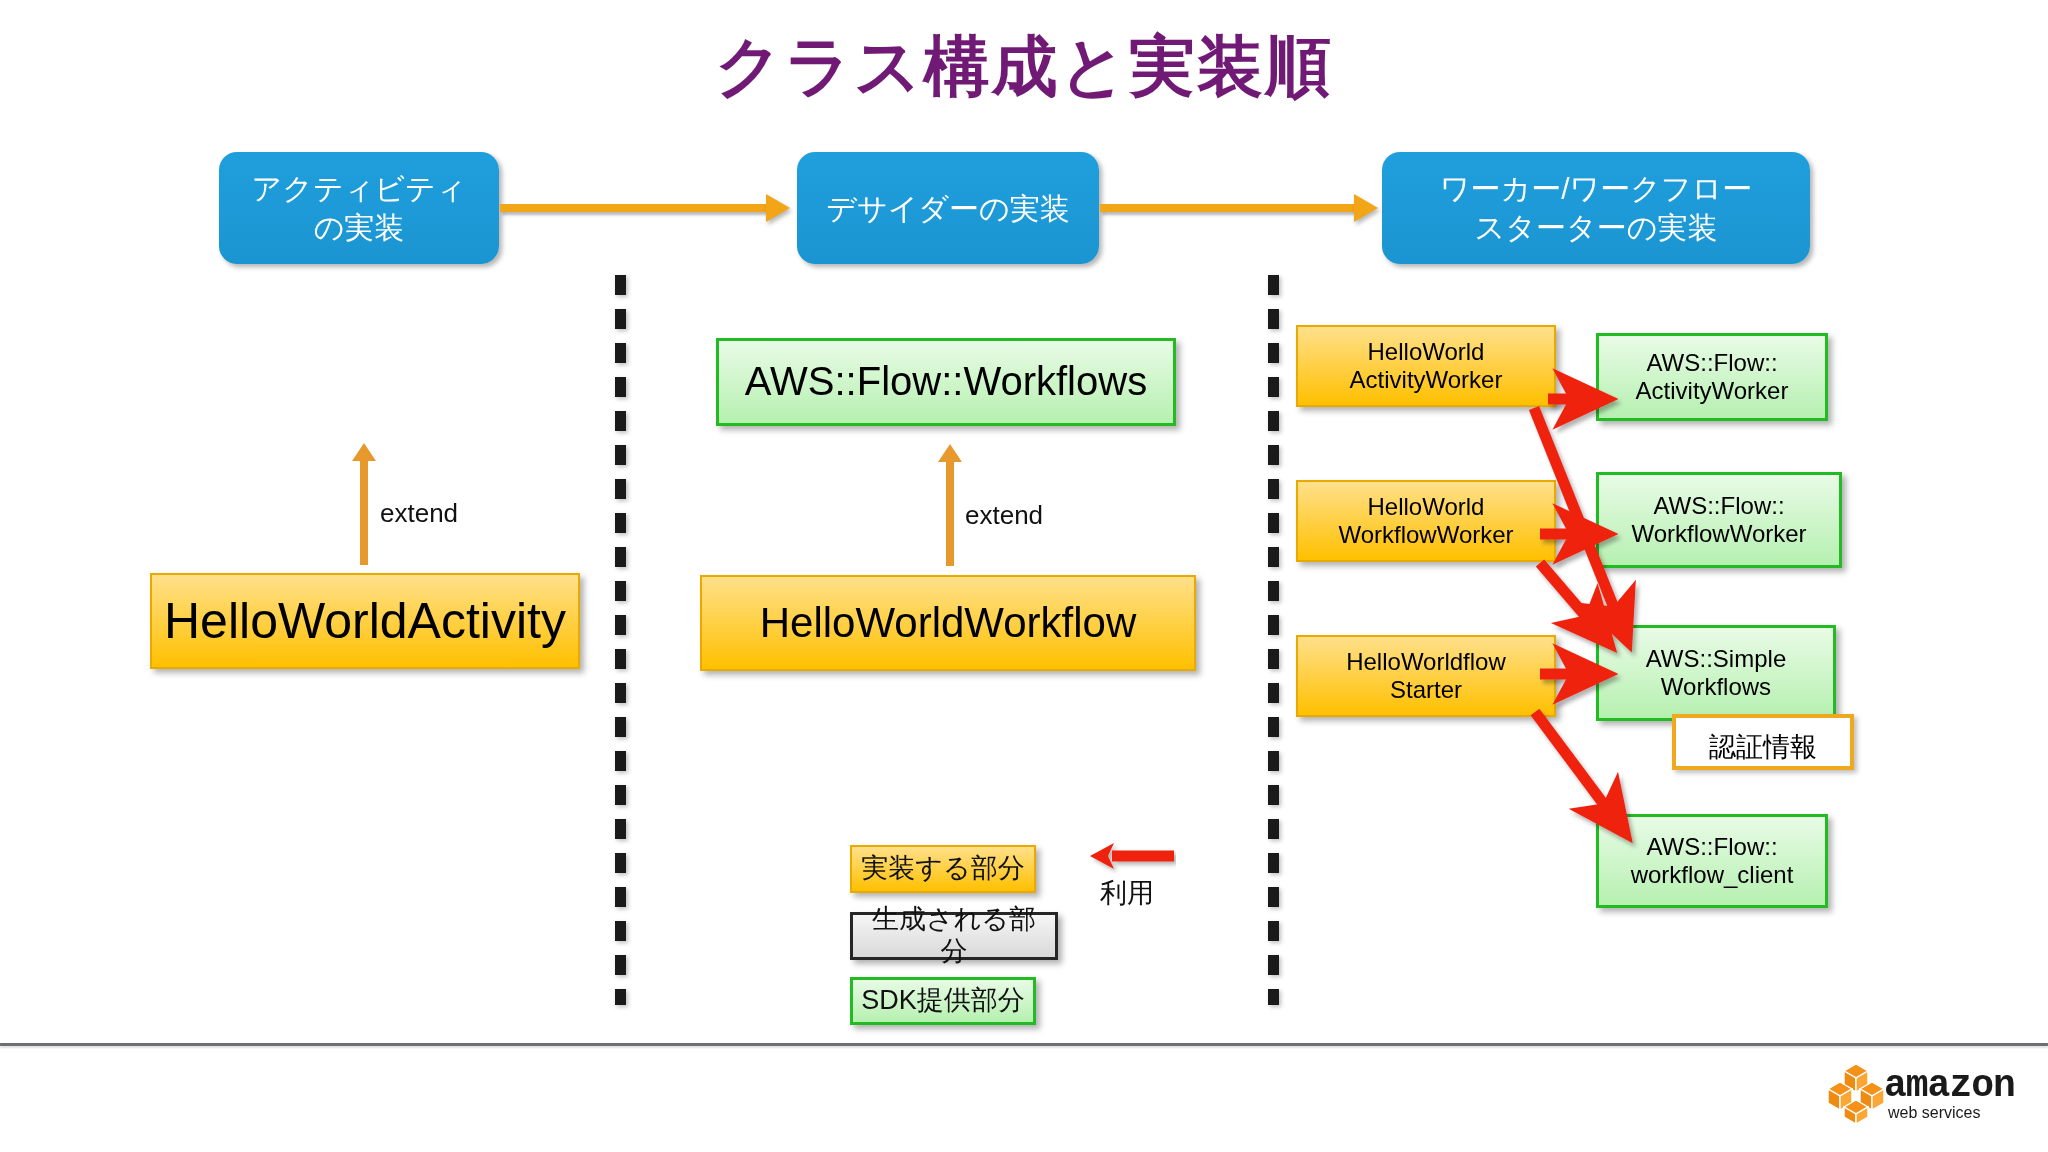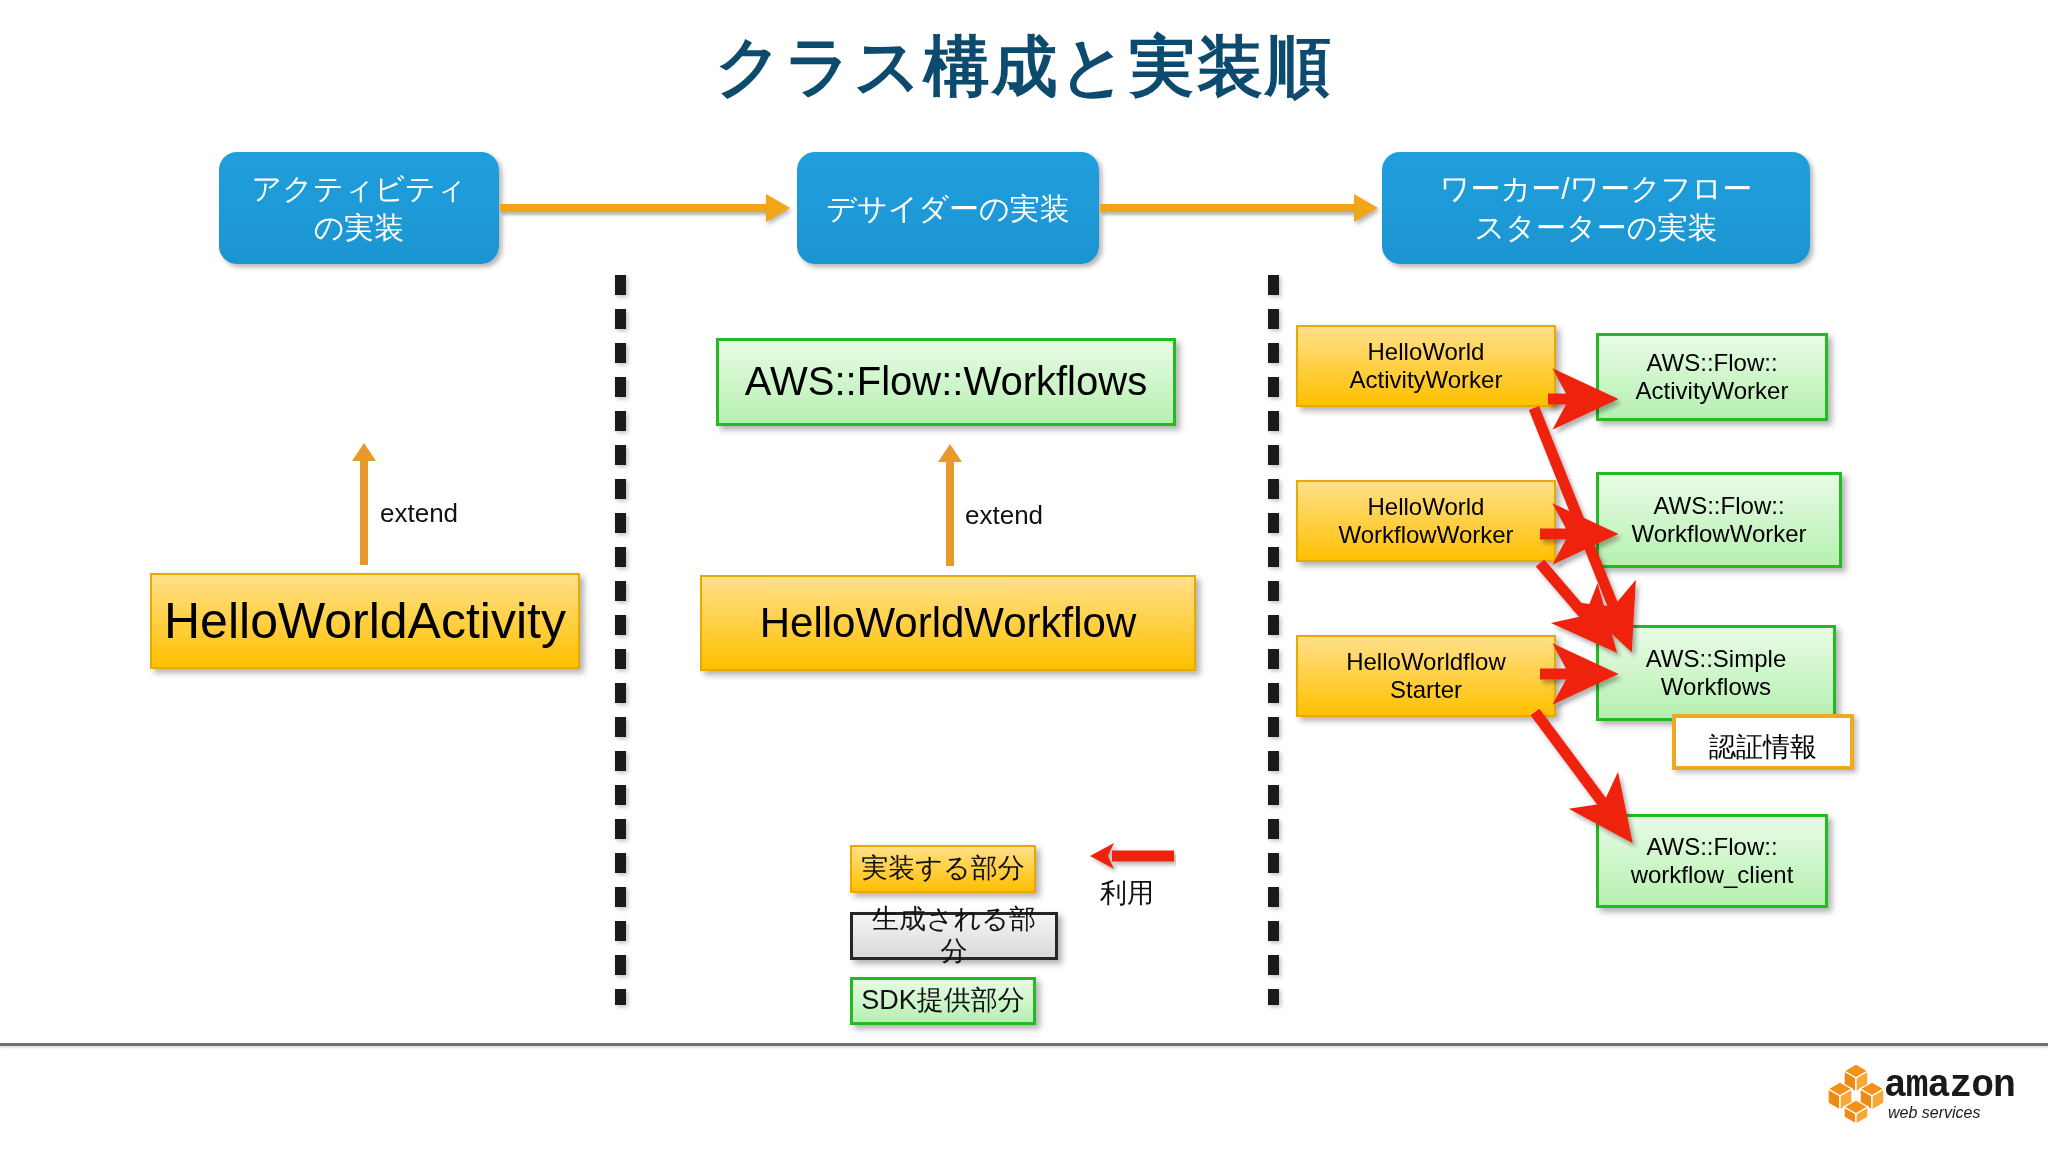--- a/index.html
+++ b/index.html
@@ -8,21 +8,21 @@
     background: #ffffff;
     font-family: "Liberation Sans", "DejaVu Sans", sans-serif;
     overflow: hidden;
   }
   #slide { position: relative; width: 2048px; height: 1152px; background: #fff; }
 
   
   .title {
     position: absolute; left: 0; top: 22px; width: 2048px;
     text-align: center;
-    font-size: 66px; font-weight: bold; color: #0c4a6e;
+    font-size: 66px; font-weight: bold; color: #701a75;
     letter-spacing: 2px;
   }
 
   
   .phase {
     position: absolute;
     background: linear-gradient(180deg, #1f9fdc 0%, #1b95d2 100%);
     border-radius: 18px;
     color: #ffffff;
     display: flex; align-items: center; justify-content: center;
@@ -117,21 +117,21 @@
     background: #6b7076;
     box-shadow: 0 2px 2px rgba(0,0,0,0.12);
   }
   .aws-logo { position: absolute; right: 54px; top: 1062px; width: 168px; height: 70px; }
   .aws-word {
     position: absolute; left: 58px; top: 2px;
     font-size: 38px; font-weight: bold; color: #1a1a1a; letter-spacing: -1px; font-family: Liberation Mono, monospace;
   }
   .aws-sub {
     position: absolute; left: 62px; top: 42px;
-    font-size: 16px; color: #1a1a1a; letter-spacing: 0px; font-style: italic;
+    font-size: 16px; color: #1a1a1a; letter-spacing: 0px;
   }
 </style>
 </head>
 <body>
 
 <div id="slide">
 
   <div class="title">クラス構成と実装順</div>
 
   <div class="phase" style="left:219px; top:152px; width:280px; height:112px;">

